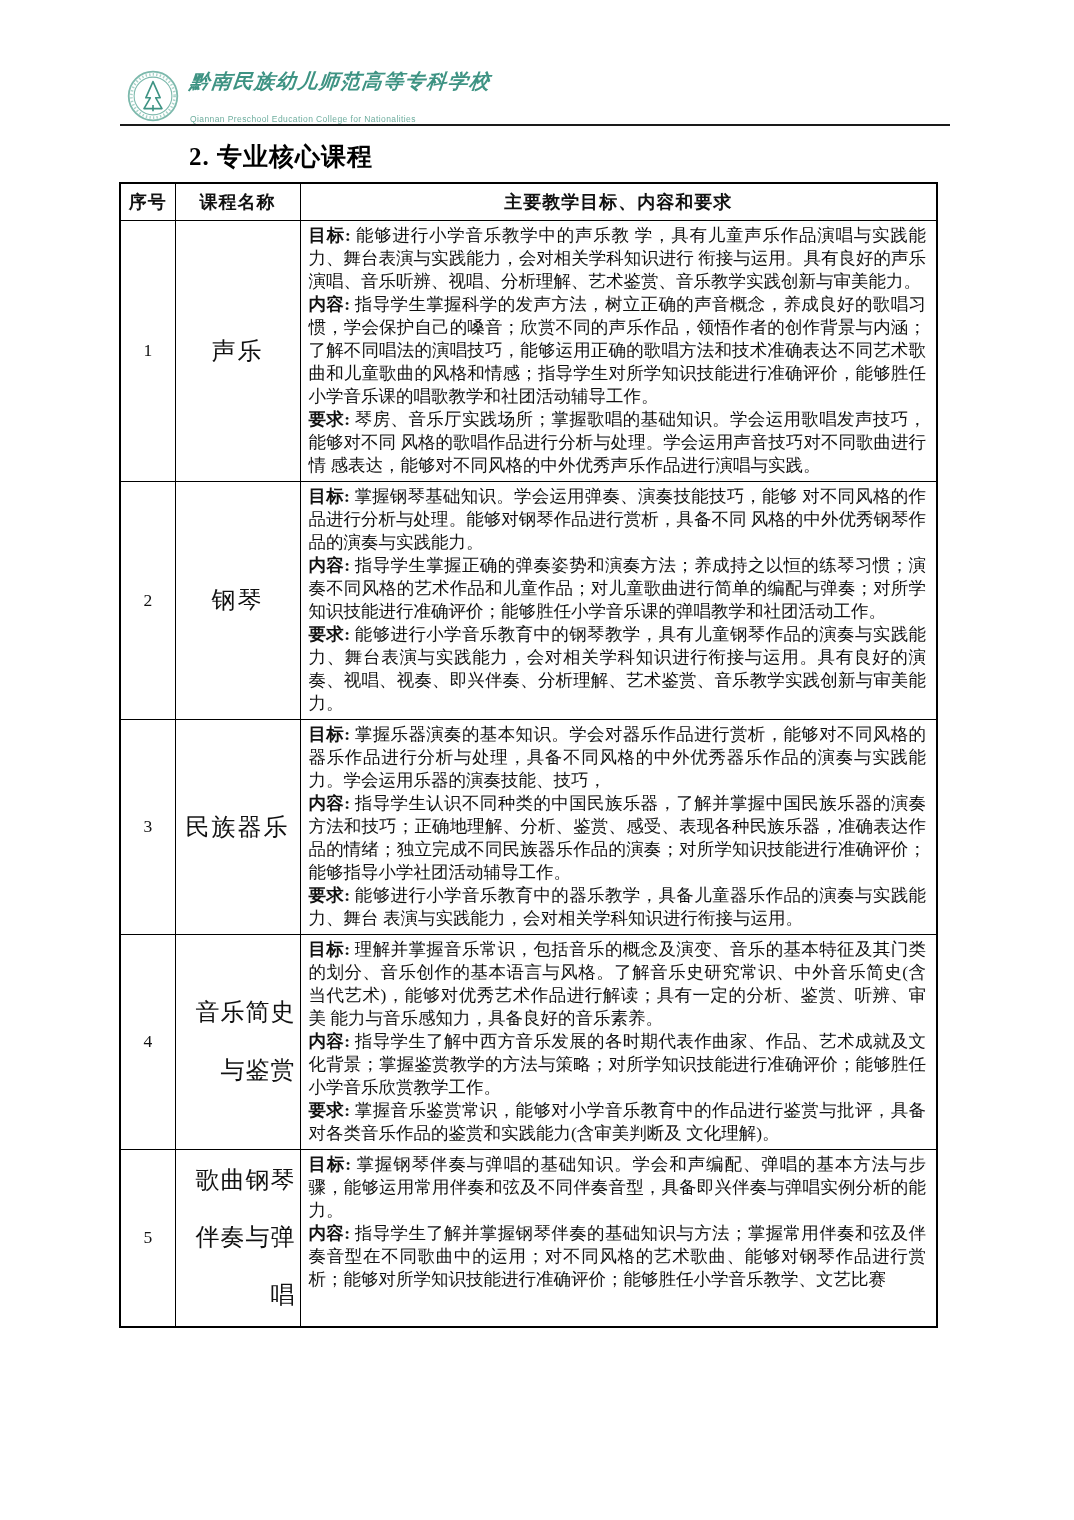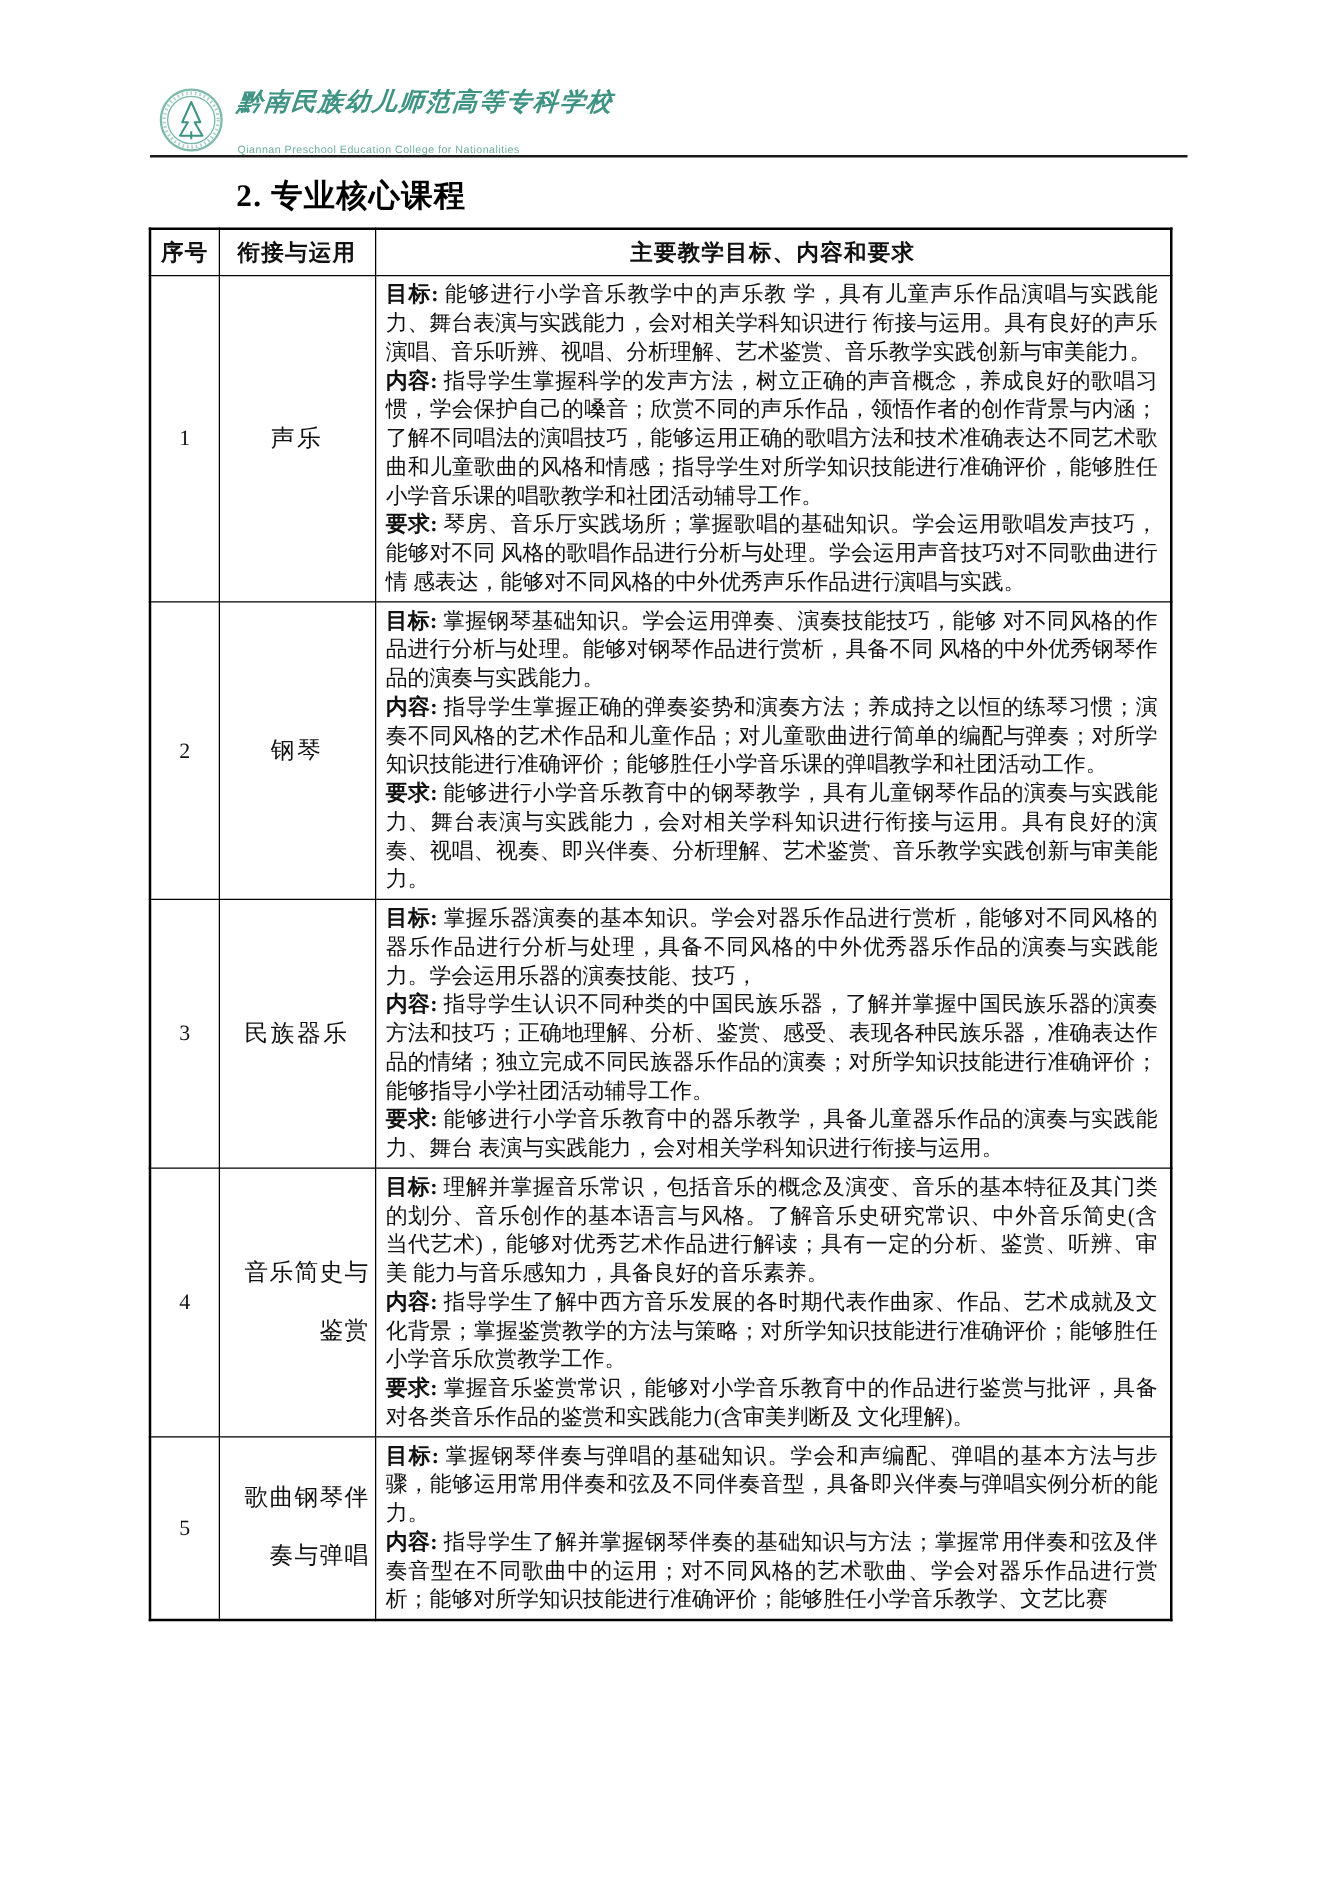--- a/index.html
+++ b/index.html
@@ -46,21 +46,21 @@
   table.courses { border:2.6px solid #000; }
   col.c-no { width:55px; }
   col.c-name { width:125px; }
   col.c-main { width:637px; }
   th {
     font-size:18px; font-weight:bold; text-align:center;
     height:37px; padding:2px 4px; letter-spacing:1px;
   }
   td { vertical-align:middle; }
   td.no { text-align:center; font-size:17.5px; }
-  td.course { text-align:center; font-size:19px; letter-spacing:2px; padding:2px 4px;margin-top:16px; }
+  td.course { text-align:center; font-size:24px; letter-spacing:2px; padding:2px 4px;margin-top:16px; }
   td.course.long { text-align:right; letter-spacing:1px; line-height:2.4; }
   td.content { vertical-align:top; padding:3px 10px 4px 8px; }
   td.content p {
     font-size:17.5px; line-height:23px;
     text-align:justify;
     word-break:break-all;
   }
   td.content b { font-weight:bold; }
 </style>
 </head>
@@ -87,21 +87,21 @@
 
   <table class="courses">
     <colgroup>
         <col class="c-no">
         <col class="c-name">
         <col class="c-main">
       </colgroup>
     <thead>
       <tr>
         <th>序号</th>
-        <th>衔接与运用</th>
+        <th>课程名称</th>
         <th>主要教学目标、内容和要求</th>
       </tr>
     </thead>
     <tbody id="rows-body">
         <tr>
           <td class="no">1</td>
           <td class="course">声乐</td>
           <td class="content">
             <p><b>目标:</b> <span>能够进行小学音乐教学中的声乐教 学，具有儿童声乐作品演唱与实践能力、舞台表演与实践能力，会对相关学科知识进行 衔接与运用。具有良好的声乐演唱、音乐听辨、视唱、分析理解、艺术鉴赏、音乐教学实践创新与审美能力。</span></p>
             <p><b>内容:</b> <span>指导学生掌握科学的发声方法，树立正确的声音概念，养成良好的歌唱习惯，学会保护自己的嗓音；欣赏不同的声乐作品，领悟作者的创作背景与内涵；了解不同唱法的演唱技巧，能够运用正确的歌唱方法和技术准确表达不同艺术歌曲和儿童歌曲的风格和情感；指导学生对所学知识技能进行准确评价，能够胜任小学音乐课的唱歌教学和社团活动辅导工作。</span></p>
@@ -133,19 +133,19 @@
             <p><b>目标:</b> <span>理解并掌握音乐常识，包括音乐的概念及演变、音乐的基本特征及其门类的划分、音乐创作的基本语言与风格。了解音乐史研究常识、中外音乐简史(含当代艺术)，能够对优秀艺术作品进行解读；具有一定的分析、鉴赏、听辨、审美 能力与音乐感知力，具备良好的音乐素养。</span></p>
             <p><b>内容:</b> <span>指导学生了解中西方音乐发展的各时期代表作曲家、作品、艺术成就及文化背景；掌握鉴赏教学的方法与策略；对所学知识技能进行准确评价；能够胜任小学音乐欣赏教学工作。</span></p>
             <p><b>要求:</b> <span>掌握音乐鉴赏常识，能够对小学音乐教育中的作品进行鉴赏与批评，具备对各类音乐作品的鉴赏和实践能力(含审美判断及 文化理解)。</span></p>
           </td>
         </tr>
         <tr>
           <td class="no">5</td>
           <td class="course long">歌曲钢琴伴奏与弹唱</td>
           <td class="content">
             <p><b>目标:</b> <span>掌握钢琴伴奏与弹唱的基础知识。学会和声编配、弹唱的基本方法与步骤，能够运用常用伴奏和弦及不同伴奏音型，具备即兴伴奏与弹唱实例分析的能力。</span></p>
-            <p><b>内容:</b> <span>指导学生了解并掌握钢琴伴奏的基础知识与方法；掌握常用伴奏和弦及伴奏音型在不同歌曲中的运用；对不同风格的艺术歌曲、学会对器乐作品进行赏析；能够对所学知识技能进行准确评价；能够胜任小学音乐教学、文艺比赛</span></p>
+            <p><b>内容:</b> <span>指导学生了解并掌握钢琴伴奏的基础知识与方法；掌握常用伴奏和弦及伴奏音型在不同歌曲中的运用；对不同风格的艺术歌曲、能够对钢琴作品进行赏析；能够对所学知识技能进行准确评价；能够胜任小学音乐教学、文艺比赛</span></p>
           </td>
         </tr>
       </tbody>
   </table>
 
 </div>
 
 </body></html>

